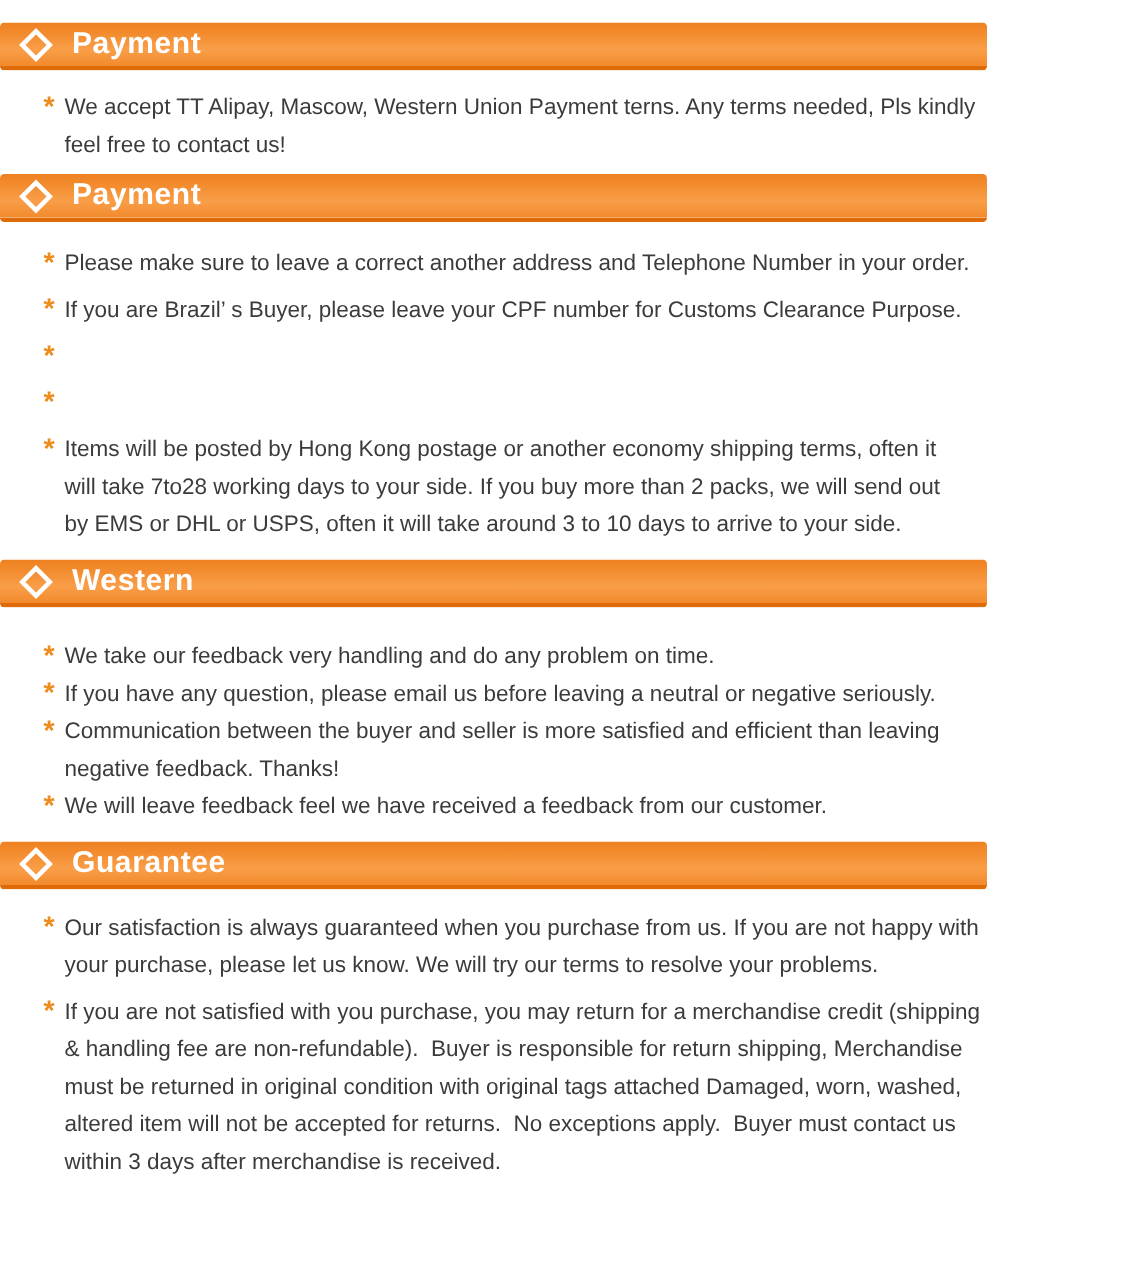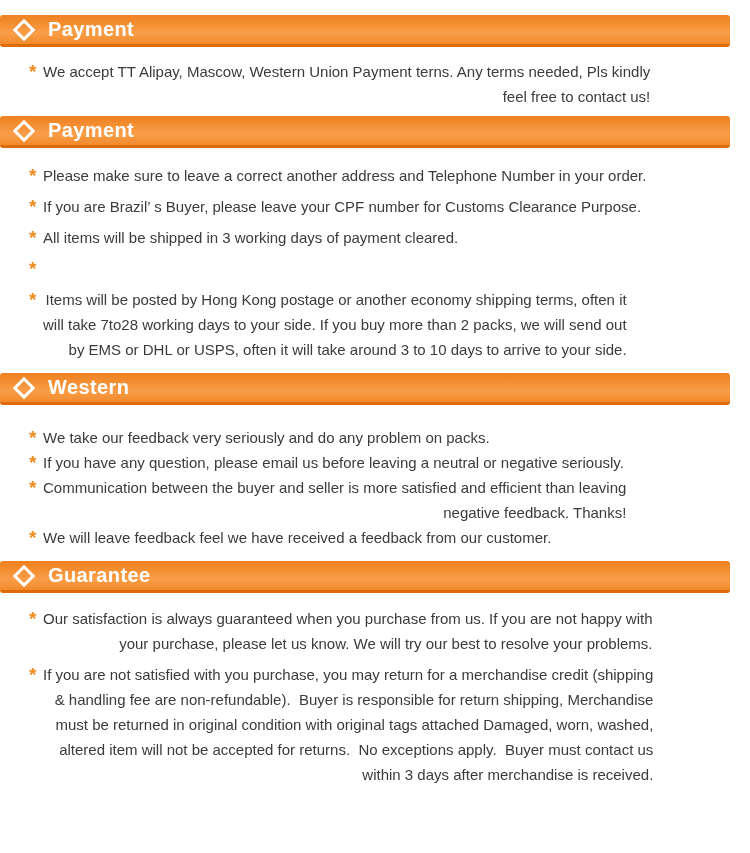--- a/index.html
+++ b/index.html
@@ -13,21 +13,21 @@
     font-family: "Liberation Sans", sans-serif;
     overflow: hidden;
   }
   .page {
     padding-top: 15px;
     box-sizing: border-box;
   }
   
   .section-bar {
     height: 29px;
-    width: 730px;
+    width: 658px;
     box-sizing: content-box;
     border-bottom: 3px solid #de6a08;
     border-radius: 3px;
     background: linear-gradient(180deg, #ee8121 0%, #f28a2c 22%, #f99e48 62%, #f28a2c 100%);
     display: flex;
     align-items: center;
   }
   .diamond {
     width: 10px;
     height: 10px;
@@ -59,21 +59,20 @@
     color: #ef8c1e;
     font-size: 19px;
     font-weight: bold;
     line-height: 25px;
   }
   .item-text {
     white-space: pre-wrap;
     font-size: 15px;
     line-height: 25px;
     color: #3b3b3b;
-    text-align: right;
   }
   
   .s-payment  .items { padding-top: 12px; padding-bottom: 7px; }
   .s-shipping .items { padding-top: 15px; padding-bottom: 11px; }
   .s-feedback .items { padding-top: 20px; padding-bottom: 11px; }
   .s-guarantee .items { padding-top: 13px; padding-bottom: 15px; }
   .s-payment  .item { margin-bottom: 0; }
   .s-shipping .item { margin-bottom: 6px; }
   .s-shipping .item:last-child { margin-bottom: 0; }
   .s-feedback .item { margin-bottom: 0; }
@@ -108,21 +107,20 @@
       <div class="item">
         <span class="bullet">*</span>
         <span class="item-text">Please make sure to leave a correct another address and Telephone Number in your order.</span>
       </div>
       <div class="item">
         <span class="bullet">*</span>
         <span class="item-text">If you are Brazil’ s Buyer, please leave your CPF number for Customs Clearance Purpose.</span>
       </div>
       <div class="item">
         <span class="bullet">*</span>
-        <span class="item-text">All items will be shipped in 3 working days of payment cleared.</span>
       </div>
       <div class="item">
         <span class="bullet">*</span>
       </div>
       <div class="item">
         <span class="bullet">*</span>
         <span class="item-text">Items will be posted by Hong Kong postage or another economy shipping terms, often it
 will take 7to28 working days to your side. If you buy more than 2 packs, we will send out
 by EMS or DHL or USPS, often it will take around 3 to 10 days to arrive to your side.</span>
       </div>
@@ -130,21 +128,21 @@
   </section>
 
   <section class="s-feedback">
     <div class="section-bar">
       <span class="diamond"></span>
       <span class="section-title">Western</span>
     </div>
     <div class="items">
       <div class="item">
         <span class="bullet">*</span>
-        <span class="item-text">We take our feedback very seriously and do any problem on packs.</span>
+        <span class="item-text">We take our feedback very handling and do any problem on time.</span>
       </div>
       <div class="item">
         <span class="bullet">*</span>
         <span class="item-text">If you have any question, please email us before leaving a neutral or negative seriously.</span>
       </div>
       <div class="item">
         <span class="bullet">*</span>
         <span class="item-text">Communication between the buyer and seller is more satisfied and efficient than leaving
 negative feedback. Thanks!</span>
       </div>
@@ -157,21 +155,21 @@
 
   <section class="s-guarantee">
     <div class="section-bar">
       <span class="diamond"></span>
       <span class="section-title">Guarantee</span>
     </div>
     <div class="items">
       <div class="item">
         <span class="bullet">*</span>
         <span class="item-text">Our satisfaction is always guaranteed when you purchase from us. If you are not happy with
-your purchase, please let us know. We will try our best to resolve your problems.</span>
+your purchase, please let us know. We will try our terms to resolve your problems.</span>
       </div>
       <div class="item">
         <span class="bullet">*</span>
         <span class="item-text">If you are not satisfied with you purchase, you may return for a merchandise credit (shipping
 &amp; handling fee are non-refundable).  Buyer is responsible for return shipping, Merchandise
 must be returned in original condition with original tags attached Damaged, worn, washed,
 altered item will not be accepted for returns.  No exceptions apply.  Buyer must contact us
 within 3 days after merchandise is received.</span>
       </div>
     </div>

